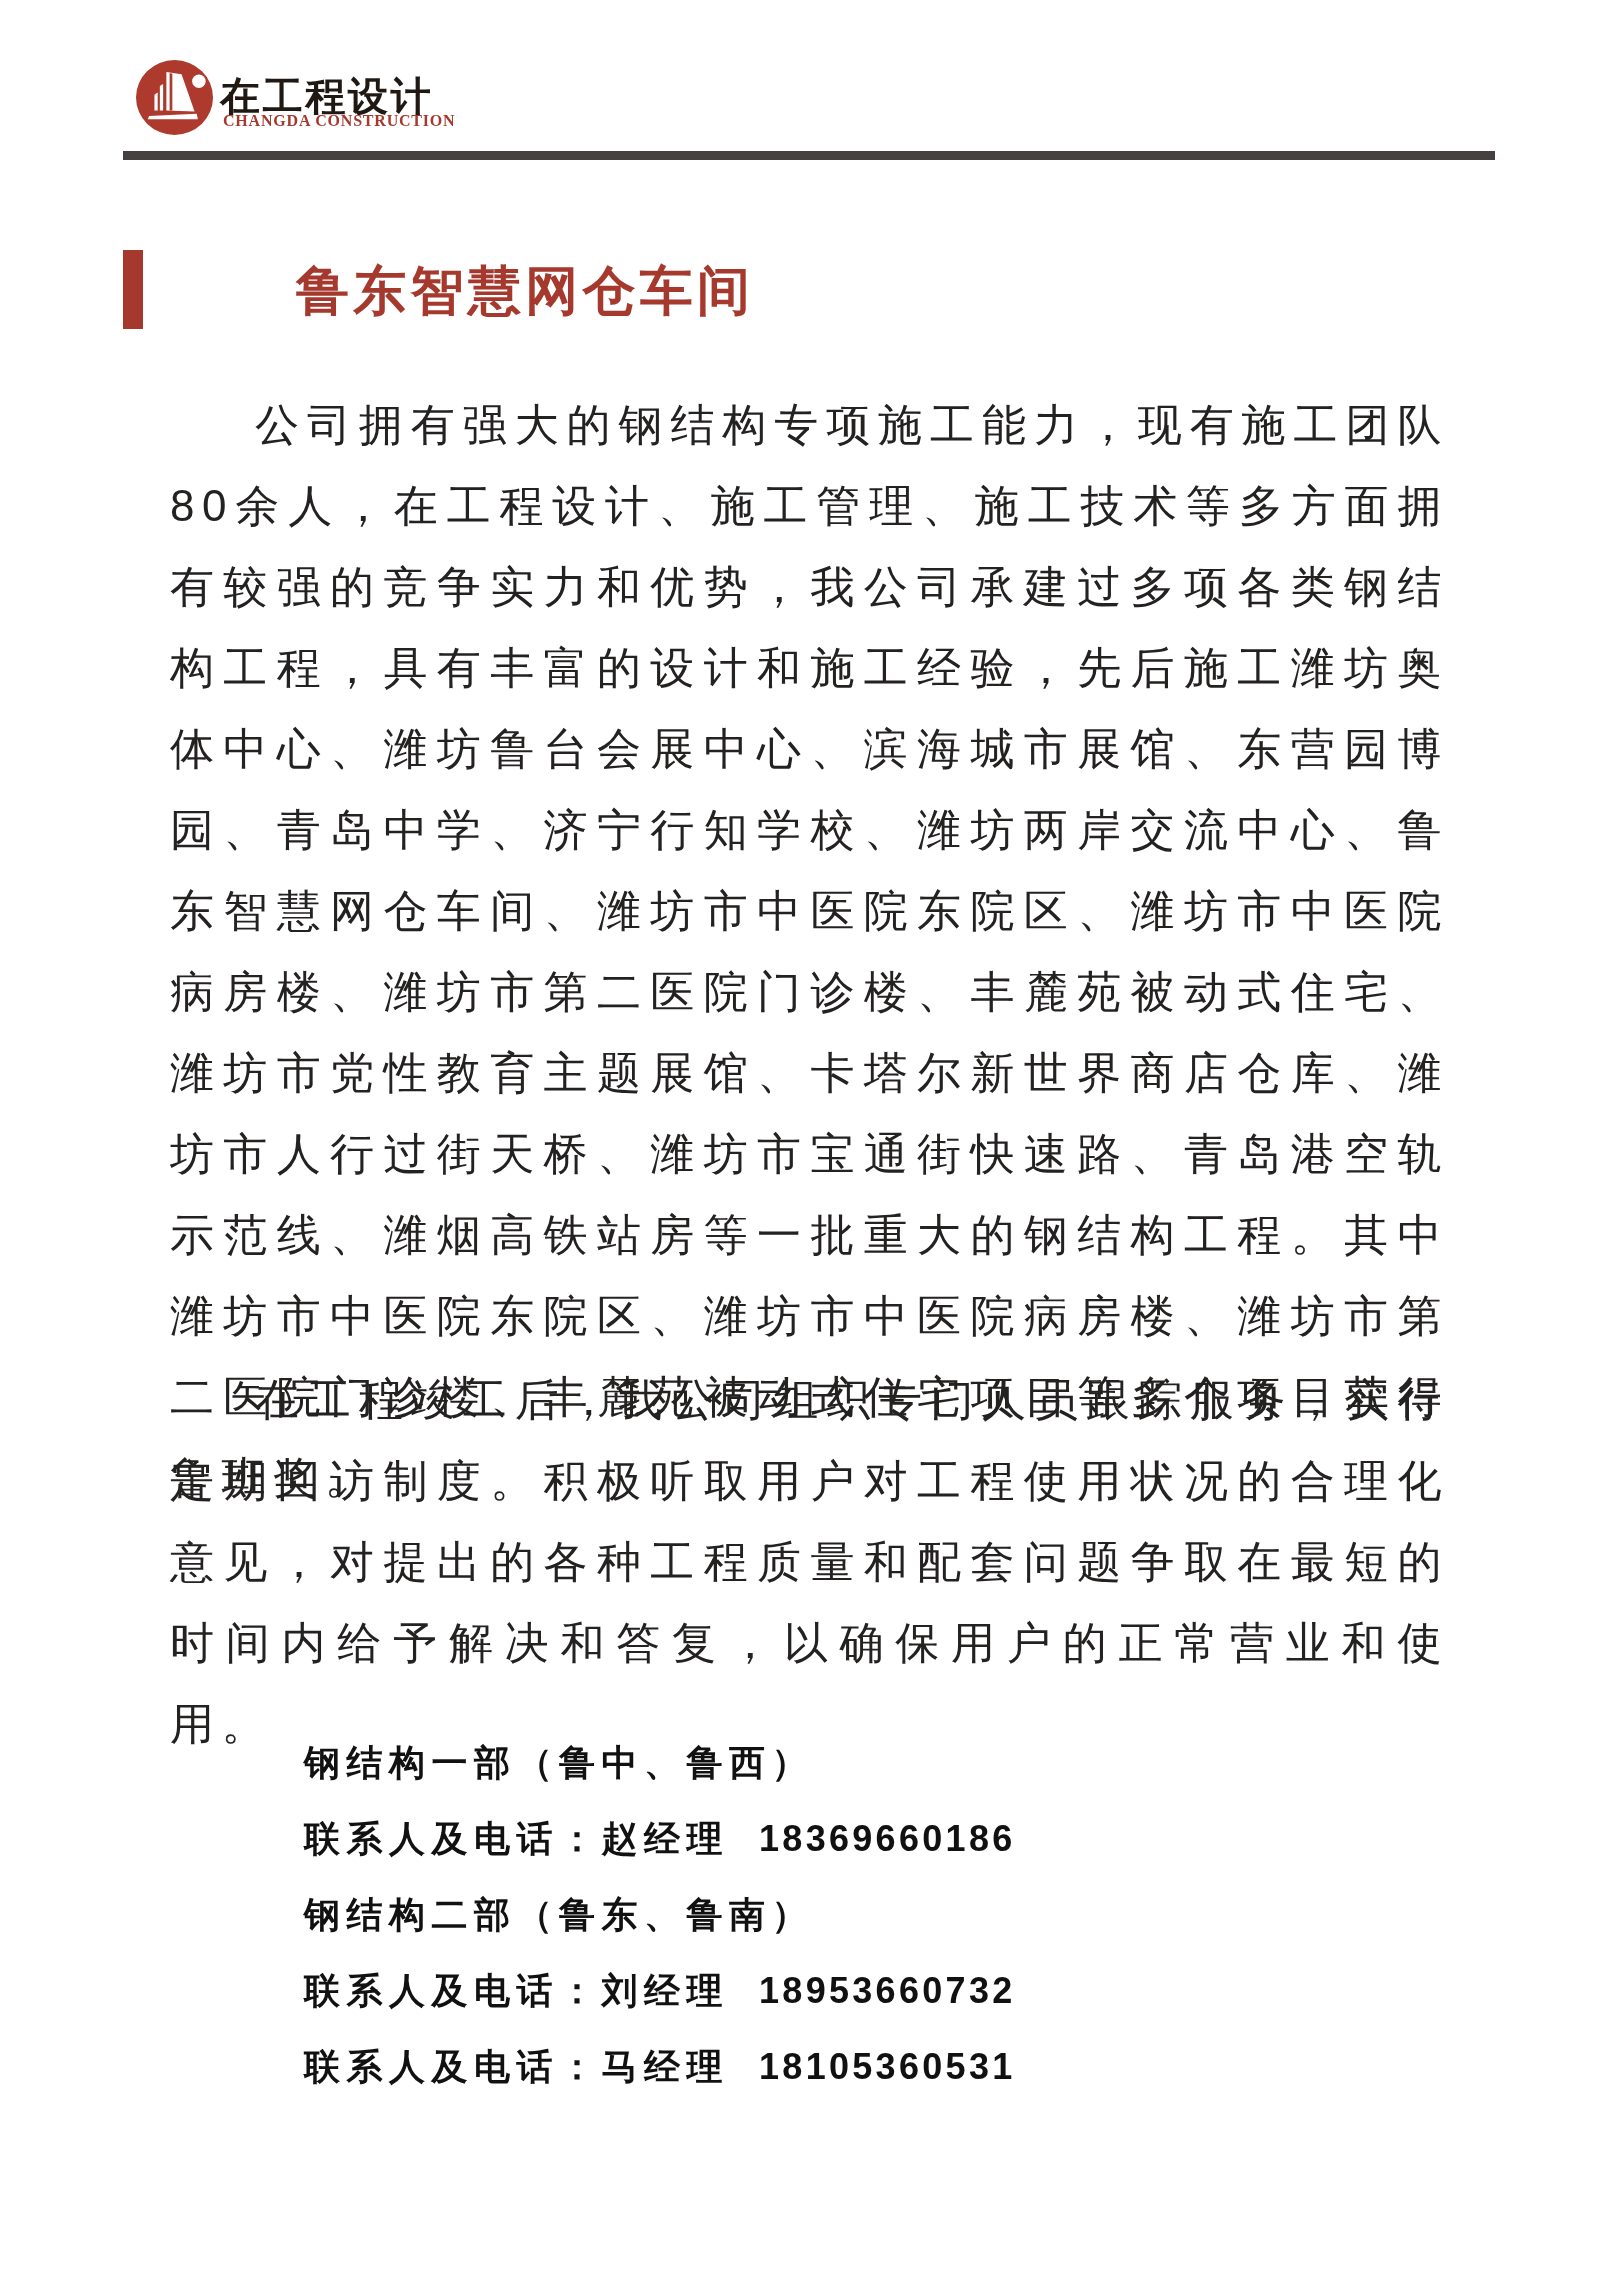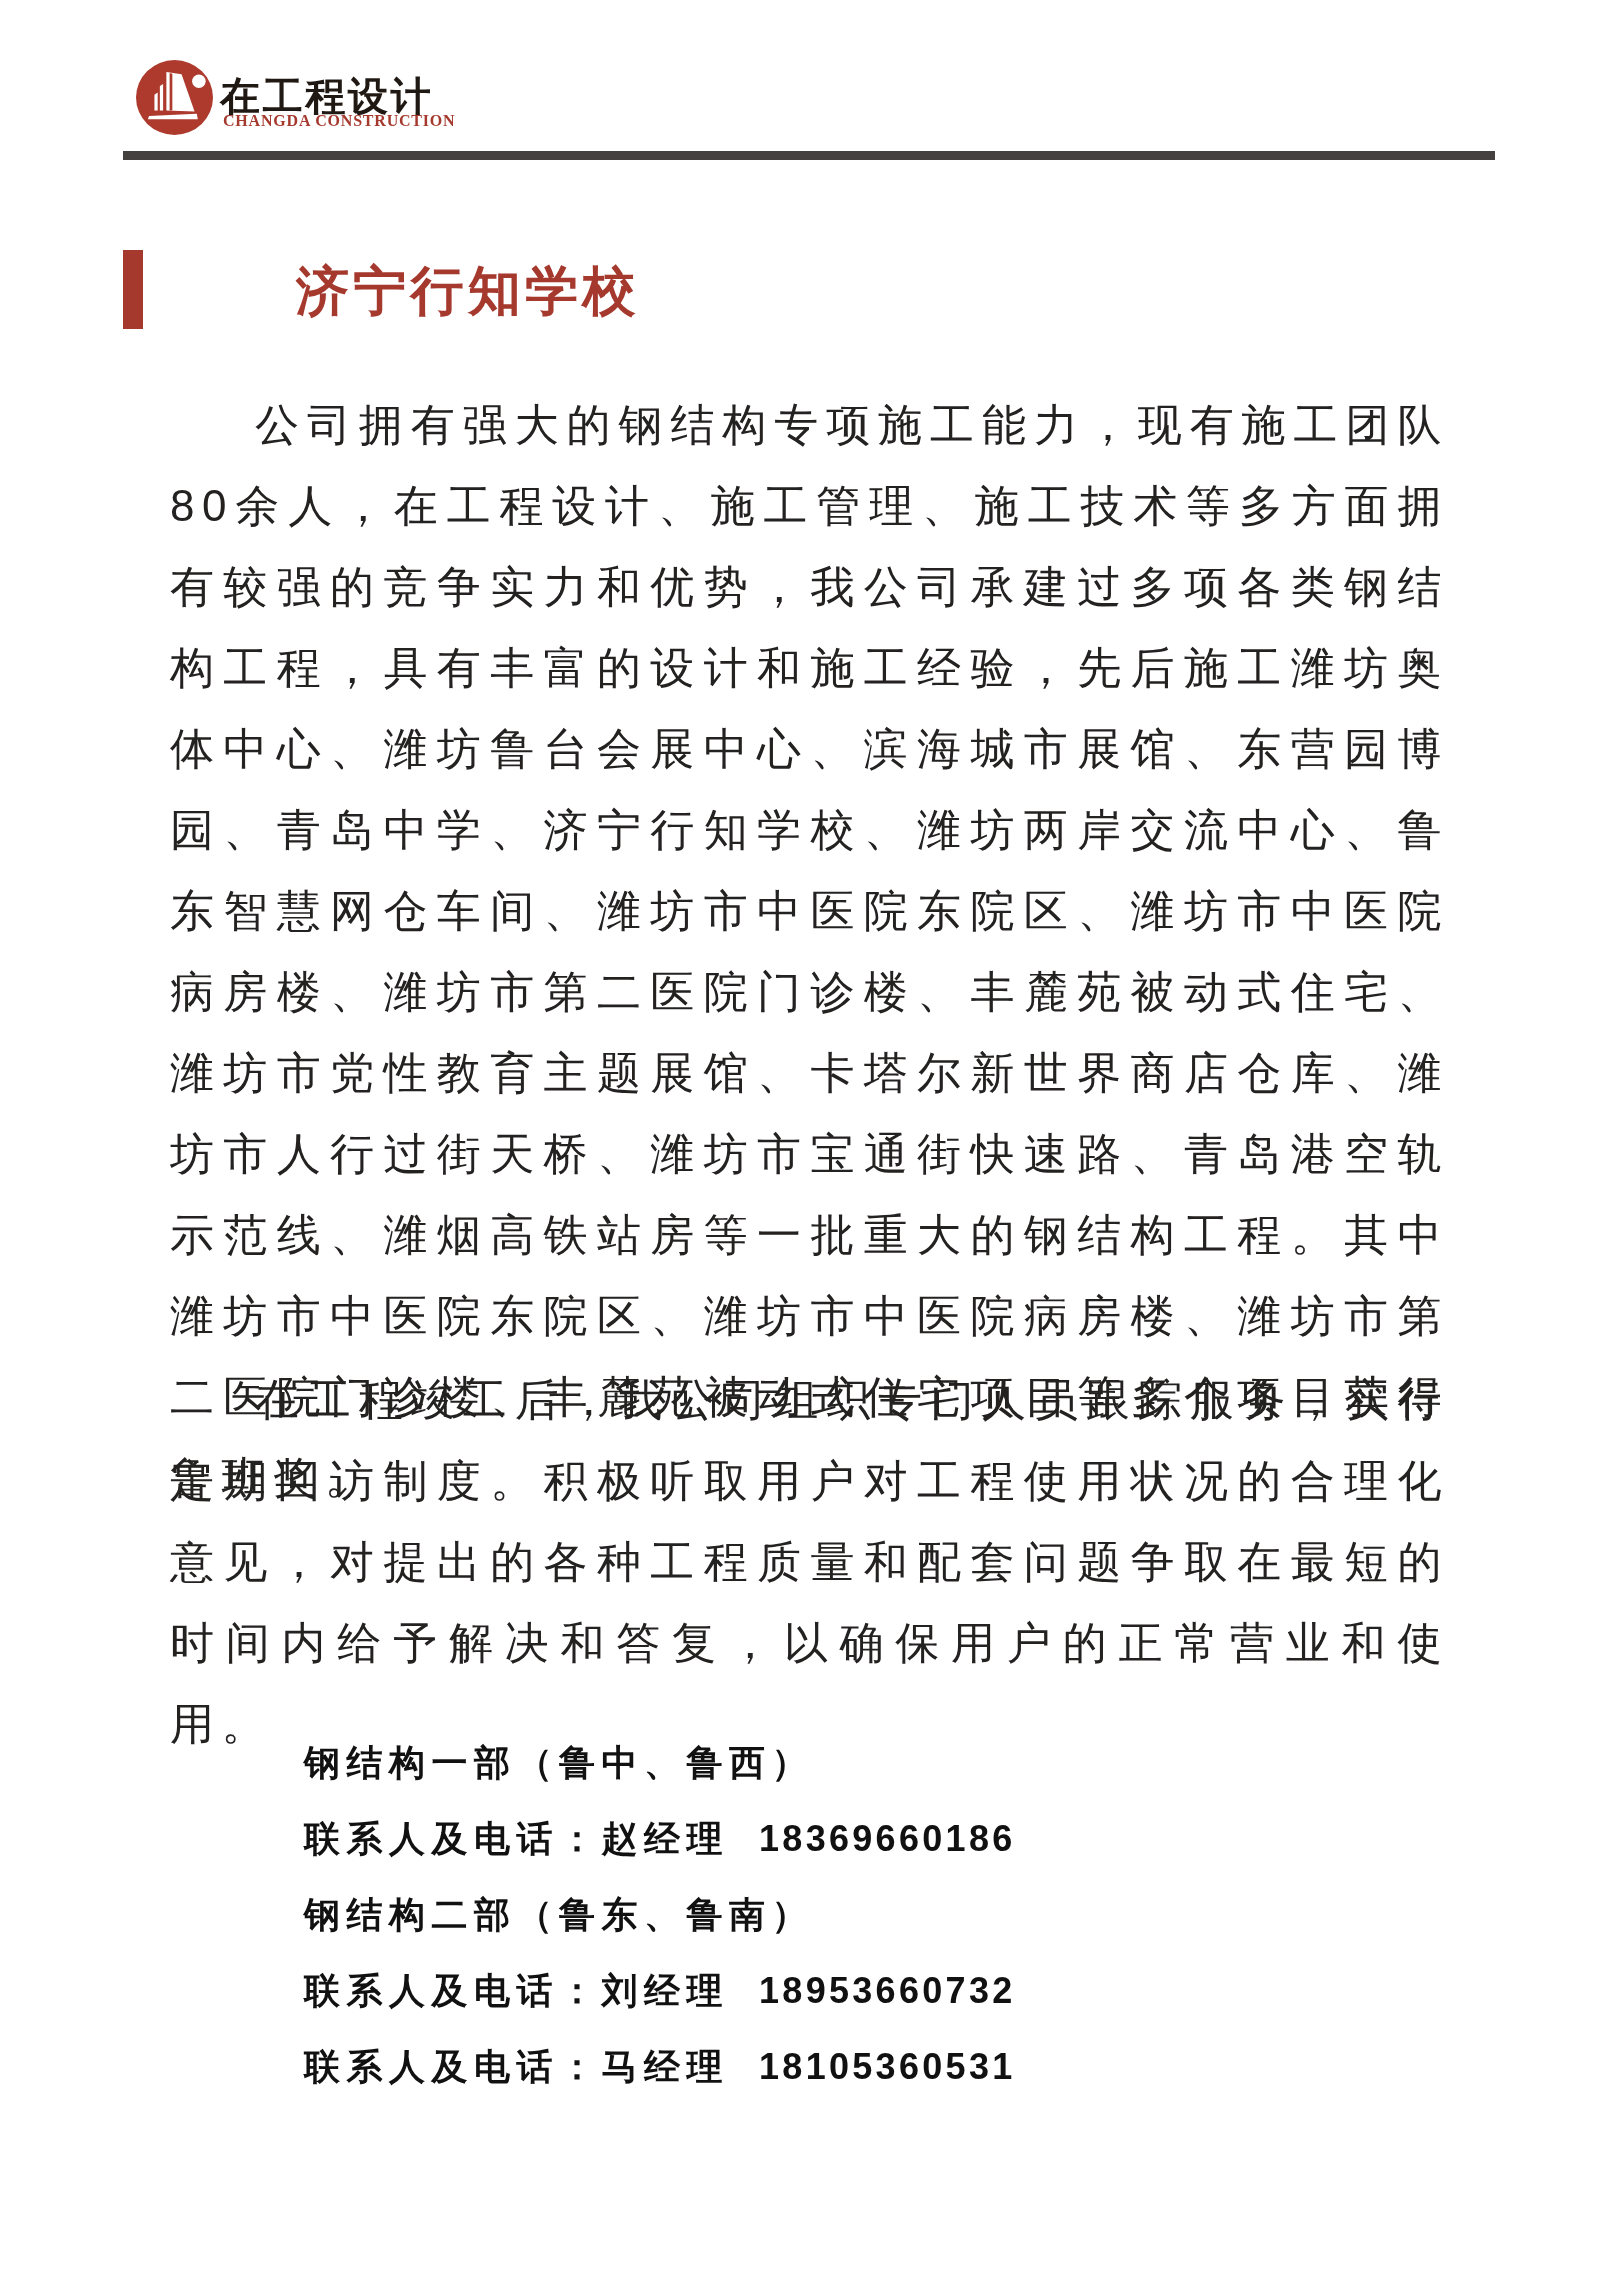--- a/index.html
+++ b/index.html
@@ -109,21 +109,21 @@
       <polygon points="62,24 67,25 67,93 62,93" fill="#AD3A2D"></polygon>
       <polygon points="24,103 112,99 114,109 22,109" fill="#ffffff"></polygon>
       <circle cx="116" cy="39" r="12.5" fill="#ffffff"></circle>
     </g>
   </svg>
   <div class="logo-zh">在工程设计</div>
   <div class="logo-en">CHANGDA CONSTRUCTION</div>
   <div class="header-divider"></div>
 
   <div class="title-bar"></div>
-  <h1 class="section-title">济宁行知学校</h1>
+  <h1 class="section-title">鲁东智慧网仓车间</h1>
 
   <p class="para para-1">公司拥有强大的钢结构专项施工能力，现有施工团队80余人，在工程设计、施工管理、施工技术等多方面拥有较强的竞争实力和优势，我公司承建过多项各类钢结构工程，具有丰富的设计和施工经验，先后施工潍坊奥体中心、潍坊鲁台会展中心、滨海城市展馆、东营园博园、青岛中学、济宁行知学校、潍坊两岸交流中心、鲁东智慧网仓车间、潍坊市中医院东院区、潍坊市中医院病房楼、潍坊市第二医院门诊楼、丰麓苑被动式住宅、潍坊市党性教育主题展馆、卡塔尔新世界商店仓库、潍坊市人行过街天桥、潍坊市宝通街快速路、青岛港空轨示范线、潍烟高铁站房等一批重大的钢结构工程。其中潍坊市中医院东院区、潍坊市中医院病房楼、潍坊市第二医院门诊楼、丰麓苑被动式住宅项目等多个项目获得鲁班奖。</p>
   <p class="para para-2">在工程竣工后，我公司组织专门人员跟踪服务，实行定期回访制度。积极听取用户对工程使用状况的合理化意见，对提出的各种工程质量和配套问题争取在最短的时间内给予解决和答复，以确保用户的正常营业和使用。</p>
 
   <div class="contacts">
 
     <div class="contact-line">钢结构一部（鲁中、鲁西）</div>
     <div class="contact-line">
       <span>联系人及电话：</span><span>赵经理</span><span class="contact-gap"></span><span class="contact-phone">18369660186</span>
     </div>

